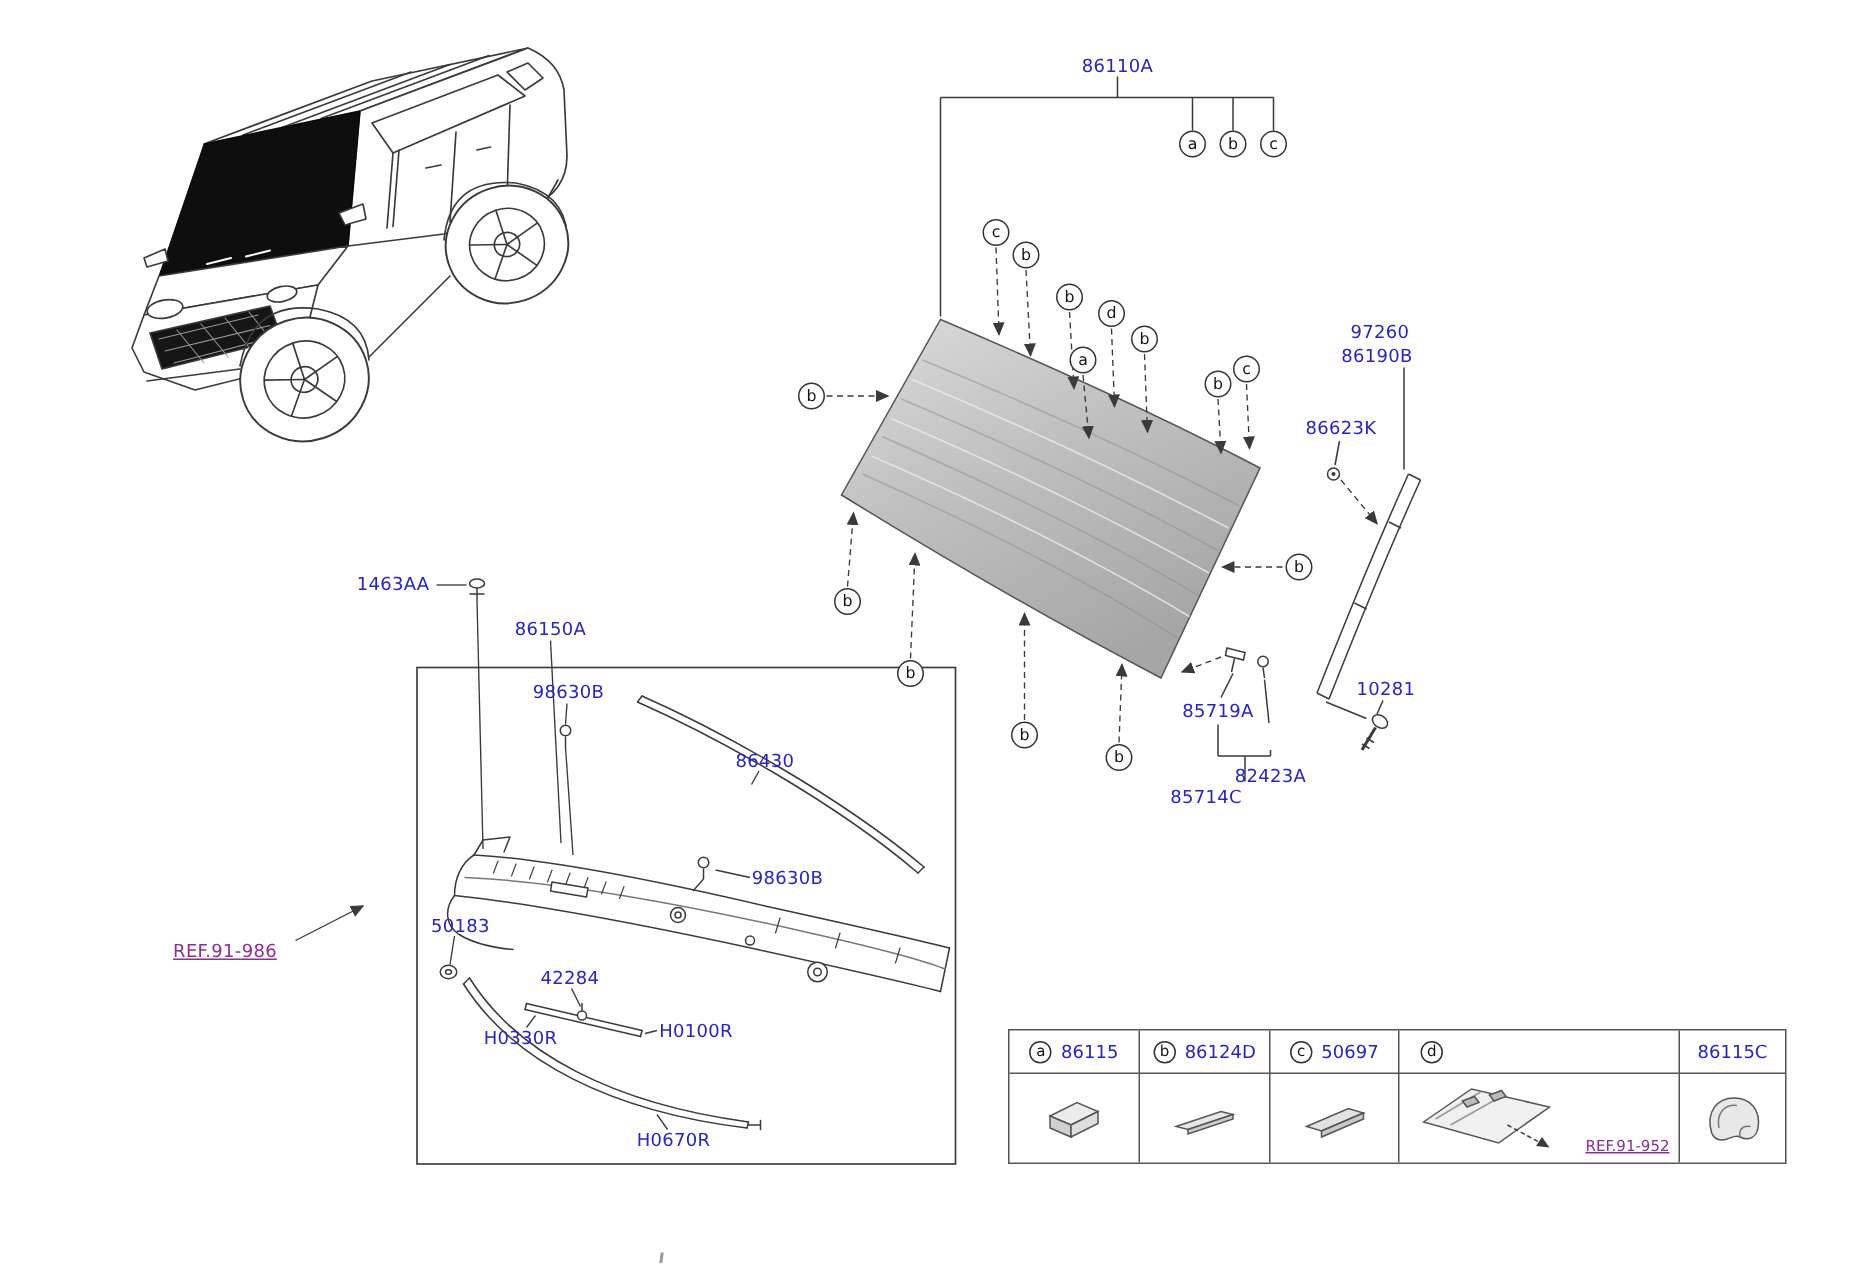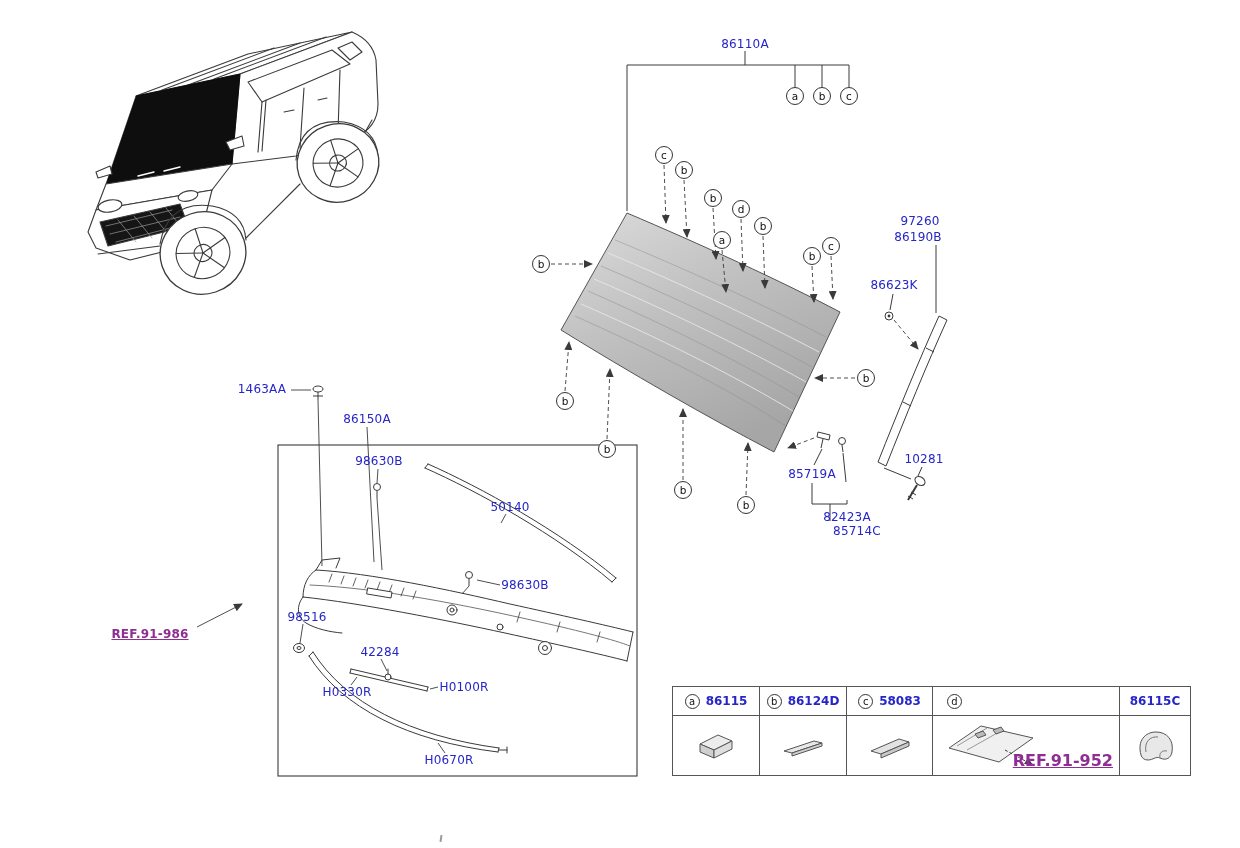--- a/index.html
+++ b/index.html
@@ -2,37 +2,37 @@
 <html style="--part: #2525c8; --ref: #8f2d92; --line: #3a3a3a;"><head>
 <meta charset="utf-8">
 <style>
   * { margin:0; padding:0; box-sizing:border-box; }
   html,body { width:1240px; height:848px; background:#fff; }
   body { font-family:"DejaVu Sans","Liberation Sans",sans-serif; position:relative; overflow:hidden; }
   .stage { position:absolute; left:0; top:0; width:1240px; height:741px; }
   svg.art { position:absolute; left:0; top:0; }
   .label { position:absolute; transform:translate(-50%,-50%); font-size:12px;
            color:var(--part,#2525c8); white-space:nowrap; letter-spacing:.2px; z-index:3; }
-  .ref { color:var(--ref,#8f2d92) !important; text-decoration:underline;font-weight:bold; }
+  .ref { color:var(--ref,#8f2d92) !important; text-decoration:underline; }
   .callout { position:absolute; transform:translate(-50%,-50%); width:18px; height:18px;
              border:1px solid #333; border-radius:50%; background:#fff; z-index:3;
              display:flex; align-items:center; justify-content:center;
              font-size:10.5px; color:#111; }
   .legend { position:absolute; left:672px; top:686px; width:519px; height:90px;
             display:grid; grid-template-columns:86px 87px 86px 187px 1fr;
             grid-template-rows:29px 1fr; border:1px solid #555; background:#fff; z-index:2; }
   .cell { border-left:1px solid #555; display:flex; align-items:center; justify-content:center; gap:6px; overflow:hidden; }
   .cell:nth-child(5n+1) { border-left:none; }
   .cell.h { border-bottom:1px solid #555; }
   .cell.start { justify-content:flex-start; padding-left:14px; }
   .mini { width:15px; height:15px; flex:none; border:1px solid #333; border-radius:50%;
           display:flex; align-items:center; justify-content:center; font-size:10px; color:#111; }
-  .pn { color:var(--part,#2525c8); font-size:12px;font-weight:bold; }
+  .pn { color:var(--part,#2525c8); font-size:12px; }
   .dcell { position:relative; }
-  .dcell .ref { position:absolute; right:6px; bottom:5px; font-size:16px;margin-top:48px; }
+  .dcell .ref { position:absolute; right:6px; bottom:5px; font-size:10px;margin-top:48px; }
   .page-tick { position:absolute; left:440px; top:835px; width:2px; height:7px;
                background:#9a9a9a; transform:rotate(8deg); z-index:1; }
 </style>
 </head>
 <body>
 
 <div class="stage">
 
   <svg class="art" width="1240" height="848" viewBox="0 0 1240 848">
     <defs>
@@ -296,27 +296,27 @@
     </g>
   </svg>
 
   <div class="label" style="left:745px;top:44px">86110A</div>
   <div class="label" style="left:920px;top:221px">97260</div>
   <div class="label" style="left:918px;top:237px">86190B</div>
   <div class="label" style="left:894px;top:285px">86623K</div>
   <div class="label" style="left:924px;top:459px">10281</div>
   <div class="label" style="left:812px;top:474px">85719A</div>
   <div class="label" style="left:847px;top:517px">82423A</div>
-  <div class="label" style="left:857px;top:531px">85714C</div>
+  <div class="label" style="left:804px;top:531px">85714C</div>
   <div class="label" style="left:262px;top:389px">1463AA</div>
   <div class="label" style="left:367px;top:419px">86150A</div>
   <div class="label" style="left:379px;top:461px">98630B</div>
-  <div class="label" style="left:510px;top:507px">50140</div>
+  <div class="label" style="left:510px;top:507px">86430</div>
   <div class="label" style="left:525px;top:585px">98630B</div>
-  <div class="label" style="left:307px;top:617px">98516</div>
+  <div class="label" style="left:307px;top:617px">50183</div>
   <div class="label" style="left:380px;top:652px">42284</div>
   <div class="label" style="left:347px;top:692px">H0330R</div>
   <div class="label" style="left:464px;top:687px">H0100R</div>
   <div class="label" style="left:449px;top:760px">H0670R</div>
   <div class="label ref" style="left:150px;top:634px">REF.91-986</div>
 
   <div class="callout" style="left:795px;top:96px">a</div>
   <div class="callout" style="left:822px;top:96px">b</div>
   <div class="callout" style="left:849px;top:96px">c</div>
   <div class="callout" style="left:664px;top:155px">c</div>
@@ -338,21 +338,21 @@
     <div class="cell h">
       <span class="mini">a</span>
       <span class="pn">86115</span>
     </div>
     <div class="cell h">
       <span class="mini">b</span>
       <span class="pn">86124D</span>
     </div>
     <div class="cell h">
       <span class="mini">c</span>
-      <span class="pn">58083</span>
+      <span class="pn">50697</span>
     </div>
     <div class="cell h start">
       <span class="mini">d</span>
     </div>
     <div class="cell h">
       <span class="pn">86115C</span>
     </div>
 
     <div class="cell">
       <svg width="46" height="34">

